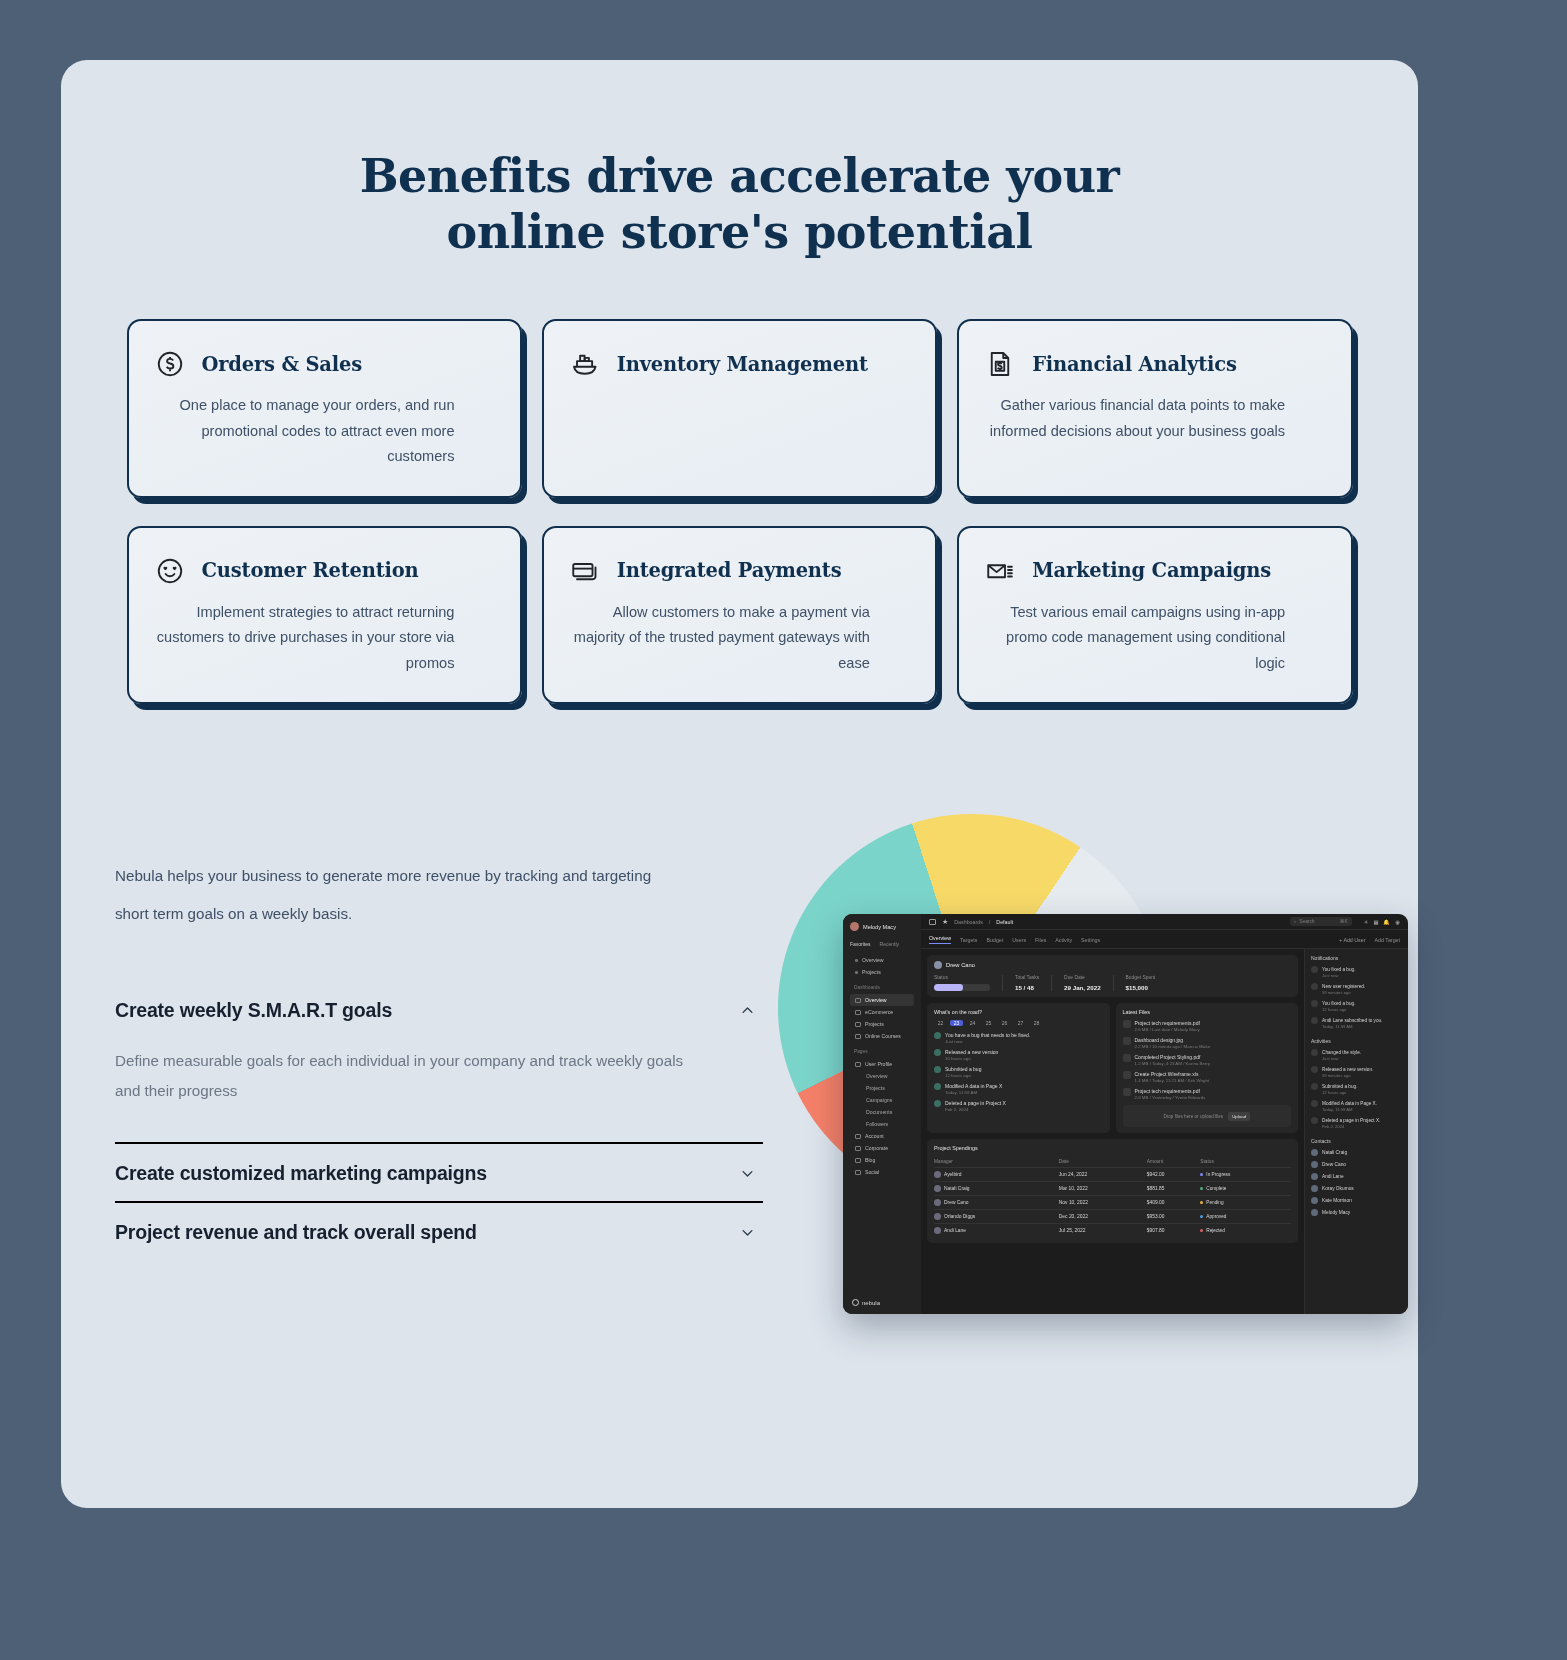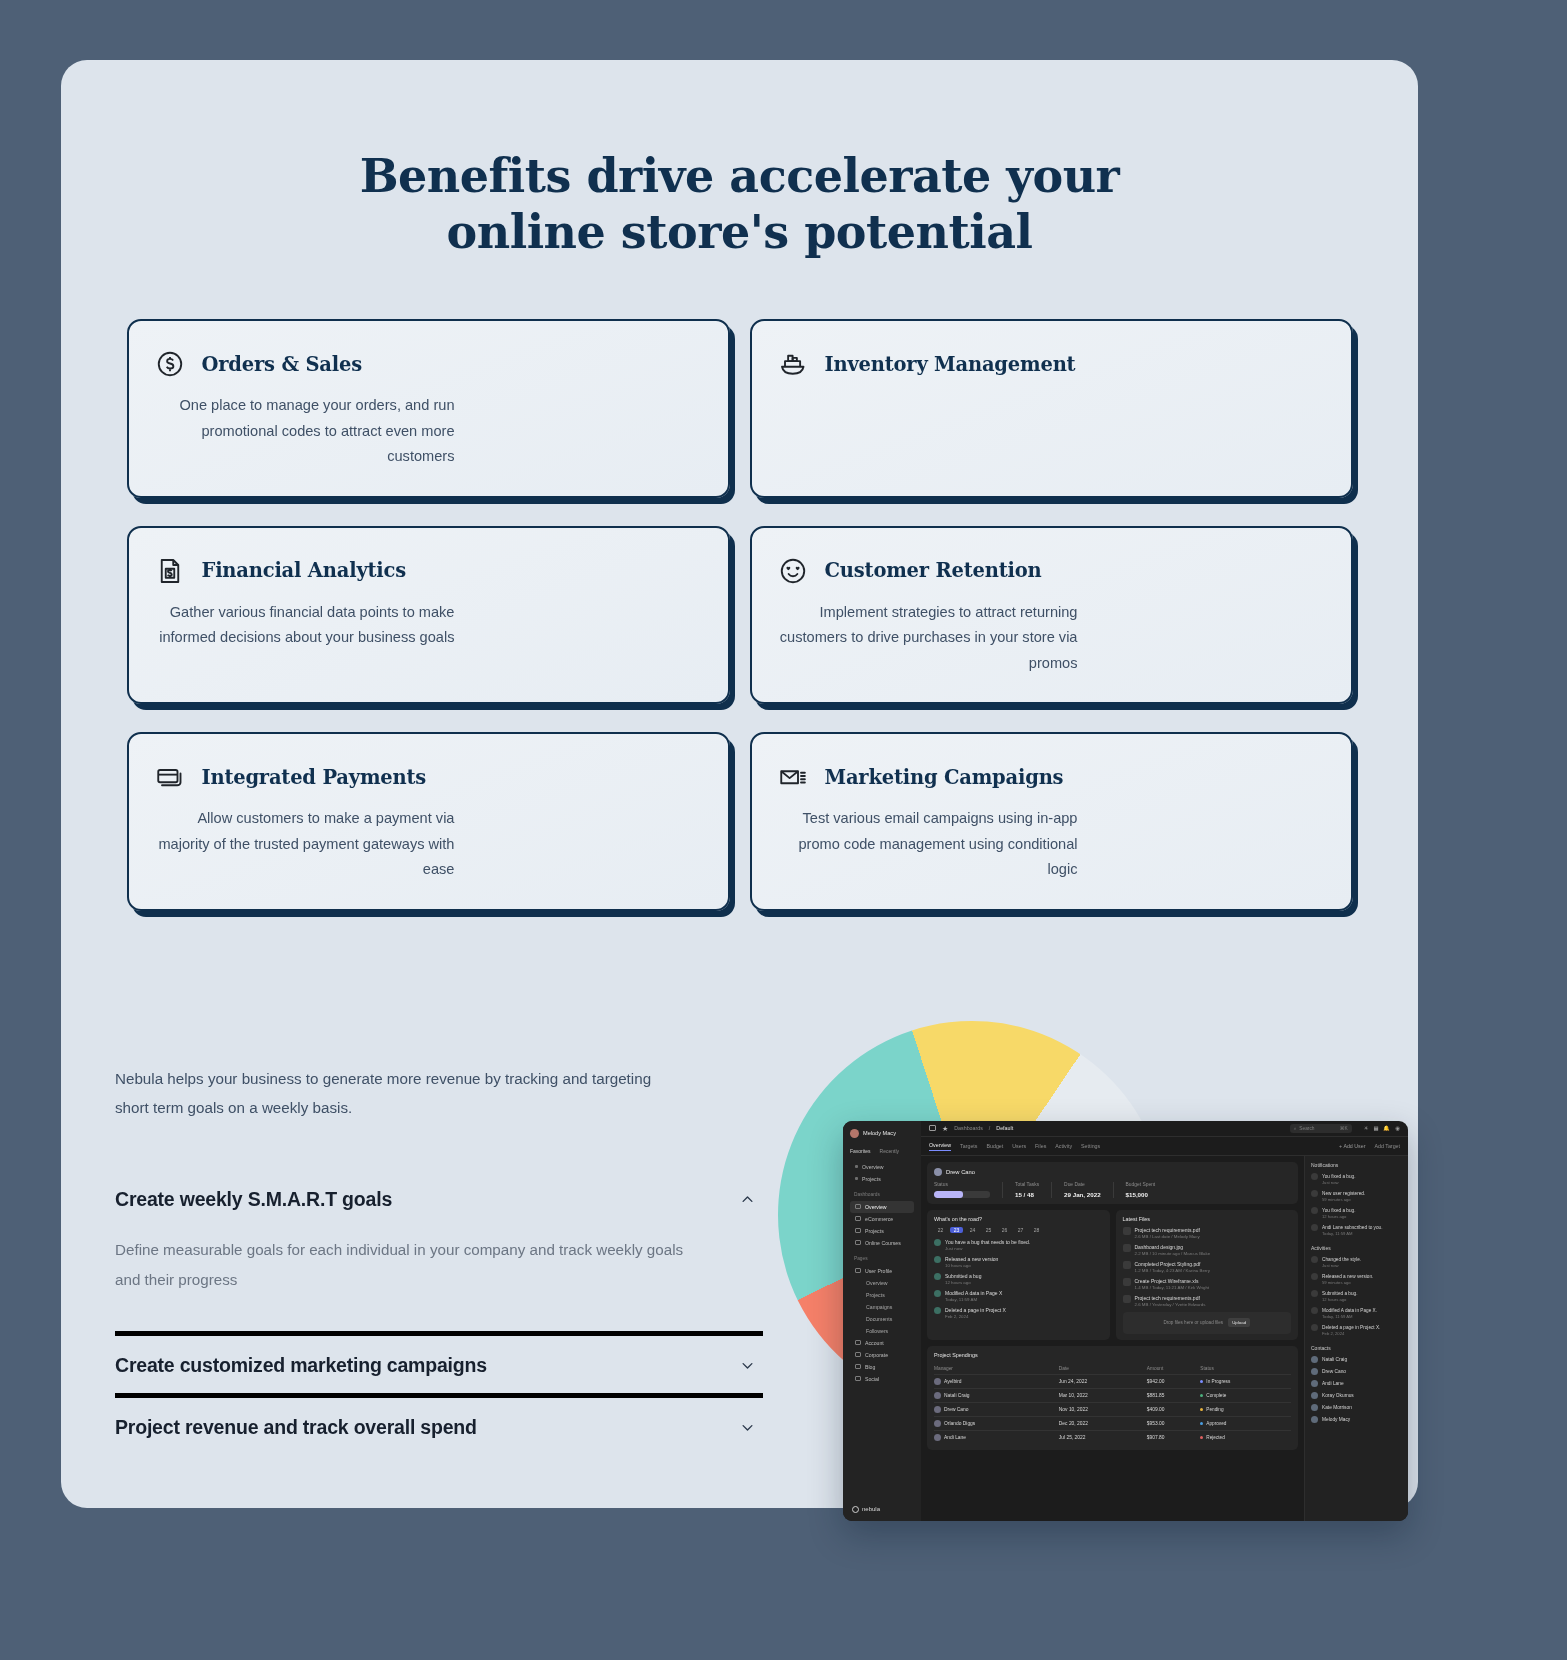--- a/index.html
+++ b/index.html
@@ -27,21 +27,21 @@
     line-height: 56px;
     letter-spacing: -0.5px;
     color: #10304f;
   }
 
   
   .cards {
     margin: 59px auto 0;
     width: 1226px;
     display: grid;
-    grid-template-columns: repeat(2, 1fr);
+    grid-template-columns: repeat(3, 1fr);
     column-gap: 20px;
     row-gap: 28px;
   }
   .card {
     position: relative;
     background: linear-gradient(160deg,#eef2f6 0%,#e7edf3 100%);
     border: 2px solid #0f2f4d;
     border-radius: 14px;
     padding: 28px 30px 26px 26px;
     box-shadow: 5px 6px 0 0 #0f2f4d;
@@ -80,26 +80,26 @@
     font-family: "DejaVu Serif", serif;
     font-weight: 700;
     font-size: 38px;
     line-height: 54px;
     color: #10304f;
     letter-spacing: -0.4px;
   }
   .s2-sub {
     margin-top: 25px;
     font-size: 15.2px;
-    line-height: 29px;
+    line-height: 38px;
     color: #3f5066;
     max-width: 540px;
   }
   .accordion { margin-top: 48px; width: 648px; }
-  .acc-item { border-bottom: 5px solid #000000; }
+  .acc-item { border-bottom: 2px solid #000000; }
   .acc-item:last-child { border-bottom: none; }
   .acc-head {
     display: flex; align-items: center; justify-content: space-between;
     padding: 18px 8px 16px 0;
     cursor: pointer;
   }
   .acc-title {
     font-size: 19.5px;
     font-weight: 700;
     color: #17202e;

